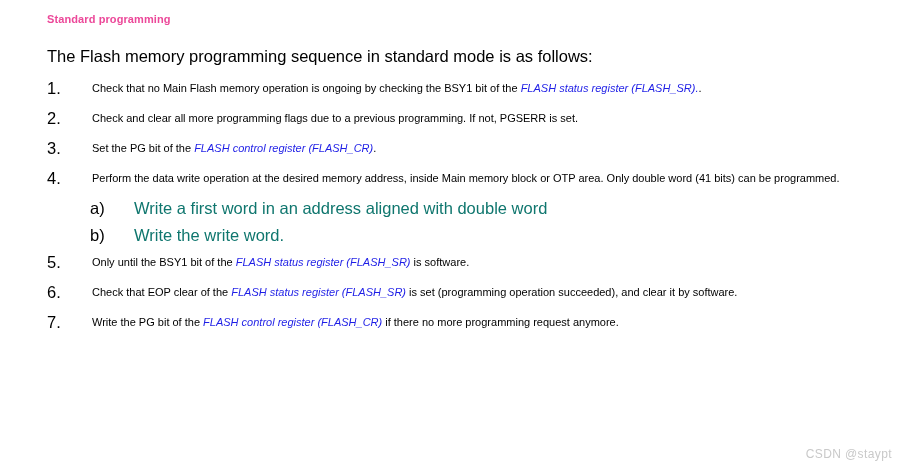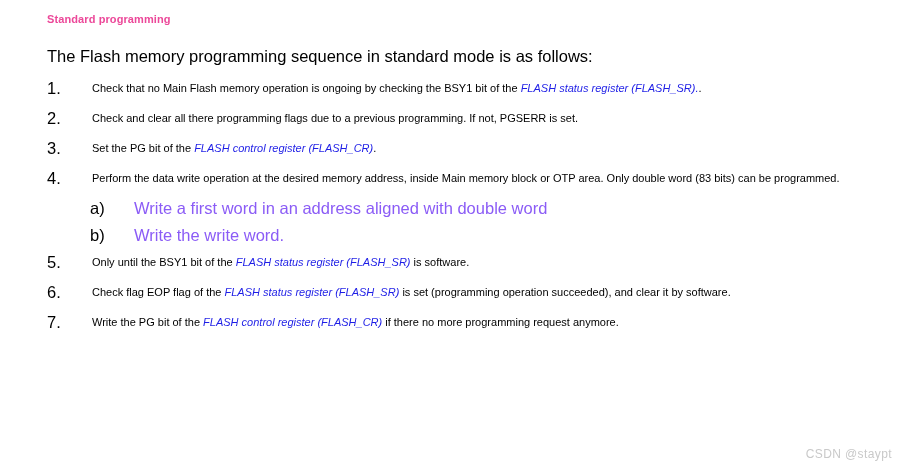--- a/index.html
+++ b/index.html
@@ -91,21 +91,21 @@
     width: 44px;
     font-size: 16.5px;
     line-height: 24px;
     color: #000000;
   }
 
   .sub-text {
     flex: 1 1 auto;
     font-size: 16.5px;
     line-height: 24px;
-    color: #8b5cf6;
+    color: #0f766e;
   }
 
   .reg-link {
     color: #1e1ee6;
     font-style: italic;
   }
 
   .watermark {
     position: absolute;
     right: 12px;
@@ -128,52 +128,52 @@
 
   <div class="steps-list">
 
     <div class="step-row">
       <div class="step-marker">1.</div>
       <div class="step-text"><span>Check that no Main Flash memory operation is ongoing by checking the BSY1 bit of the </span><span class="reg-link">FLASH status register (FLASH_SR).</span><span>.</span></div>
     </div>
 
     <div class="step-row">
       <div class="step-marker">2.</div>
-      <div class="step-text"><span>Check and clear all there programming flags due to a previous programming. If not, PGSERR is set.</span></div>
+      <div class="step-text"><span>Check and clear all more programming flags due to a previous programming. If not, PGSERR is set.</span></div>
     </div>
 
     <div class="step-row">
       <div class="step-marker">3.</div>
       <div class="step-text"><span>Set the PG bit of the </span><span class="reg-link">FLASH control register (FLASH_CR)</span><span>.</span></div>
     </div>
 
     <div class="step-row">
       <div class="step-marker">4.</div>
-      <div class="step-text"><span>Perform the data write operation at the desired memory address, inside Main memory block or OTP area. Only double word (83 bits) can be programmed.</span></div>
+      <div class="step-text"><span>Perform the data write operation at the desired memory address, inside Main memory block or OTP area. Only double word (41 bits) can be programmed.</span></div>
     </div>
 
     <div class="sub-list">
       <div class="sub-row">
         <div class="sub-marker">a)</div>
         <div class="sub-text">Write a first word in an address aligned with double word</div>
       </div>
       <div class="sub-row">
         <div class="sub-marker">b)</div>
         <div class="sub-text">Write the write word.</div>
       </div>
     </div>
 
     <div class="step-row">
       <div class="step-marker">5.</div>
       <div class="step-text"><span>Only until the BSY1 bit of the </span><span class="reg-link">FLASH status register (FLASH_SR)</span><span> is software.</span></div>
     </div>
 
     <div class="step-row">
       <div class="step-marker">6.</div>
-      <div class="step-text"><span>Check flag EOP flag of the </span><span class="reg-link">FLASH status register (FLASH_SR)</span><span> is set (programming operation succeeded), and clear it by software.</span></div>
+      <div class="step-text"><span>Check that EOP clear of the </span><span class="reg-link">FLASH status register (FLASH_SR)</span><span> is set (programming operation succeeded), and clear it by software.</span></div>
     </div>
 
     <div class="step-row">
       <div class="step-marker">7.</div>
       <div class="step-text"><span>Write the PG bit of the </span><span class="reg-link">FLASH control register (FLASH_CR)</span><span> if there no more programming request anymore.</span></div>
     </div>
 
   </div>
 
   <div class="watermark">CSDN @staypt</div>

